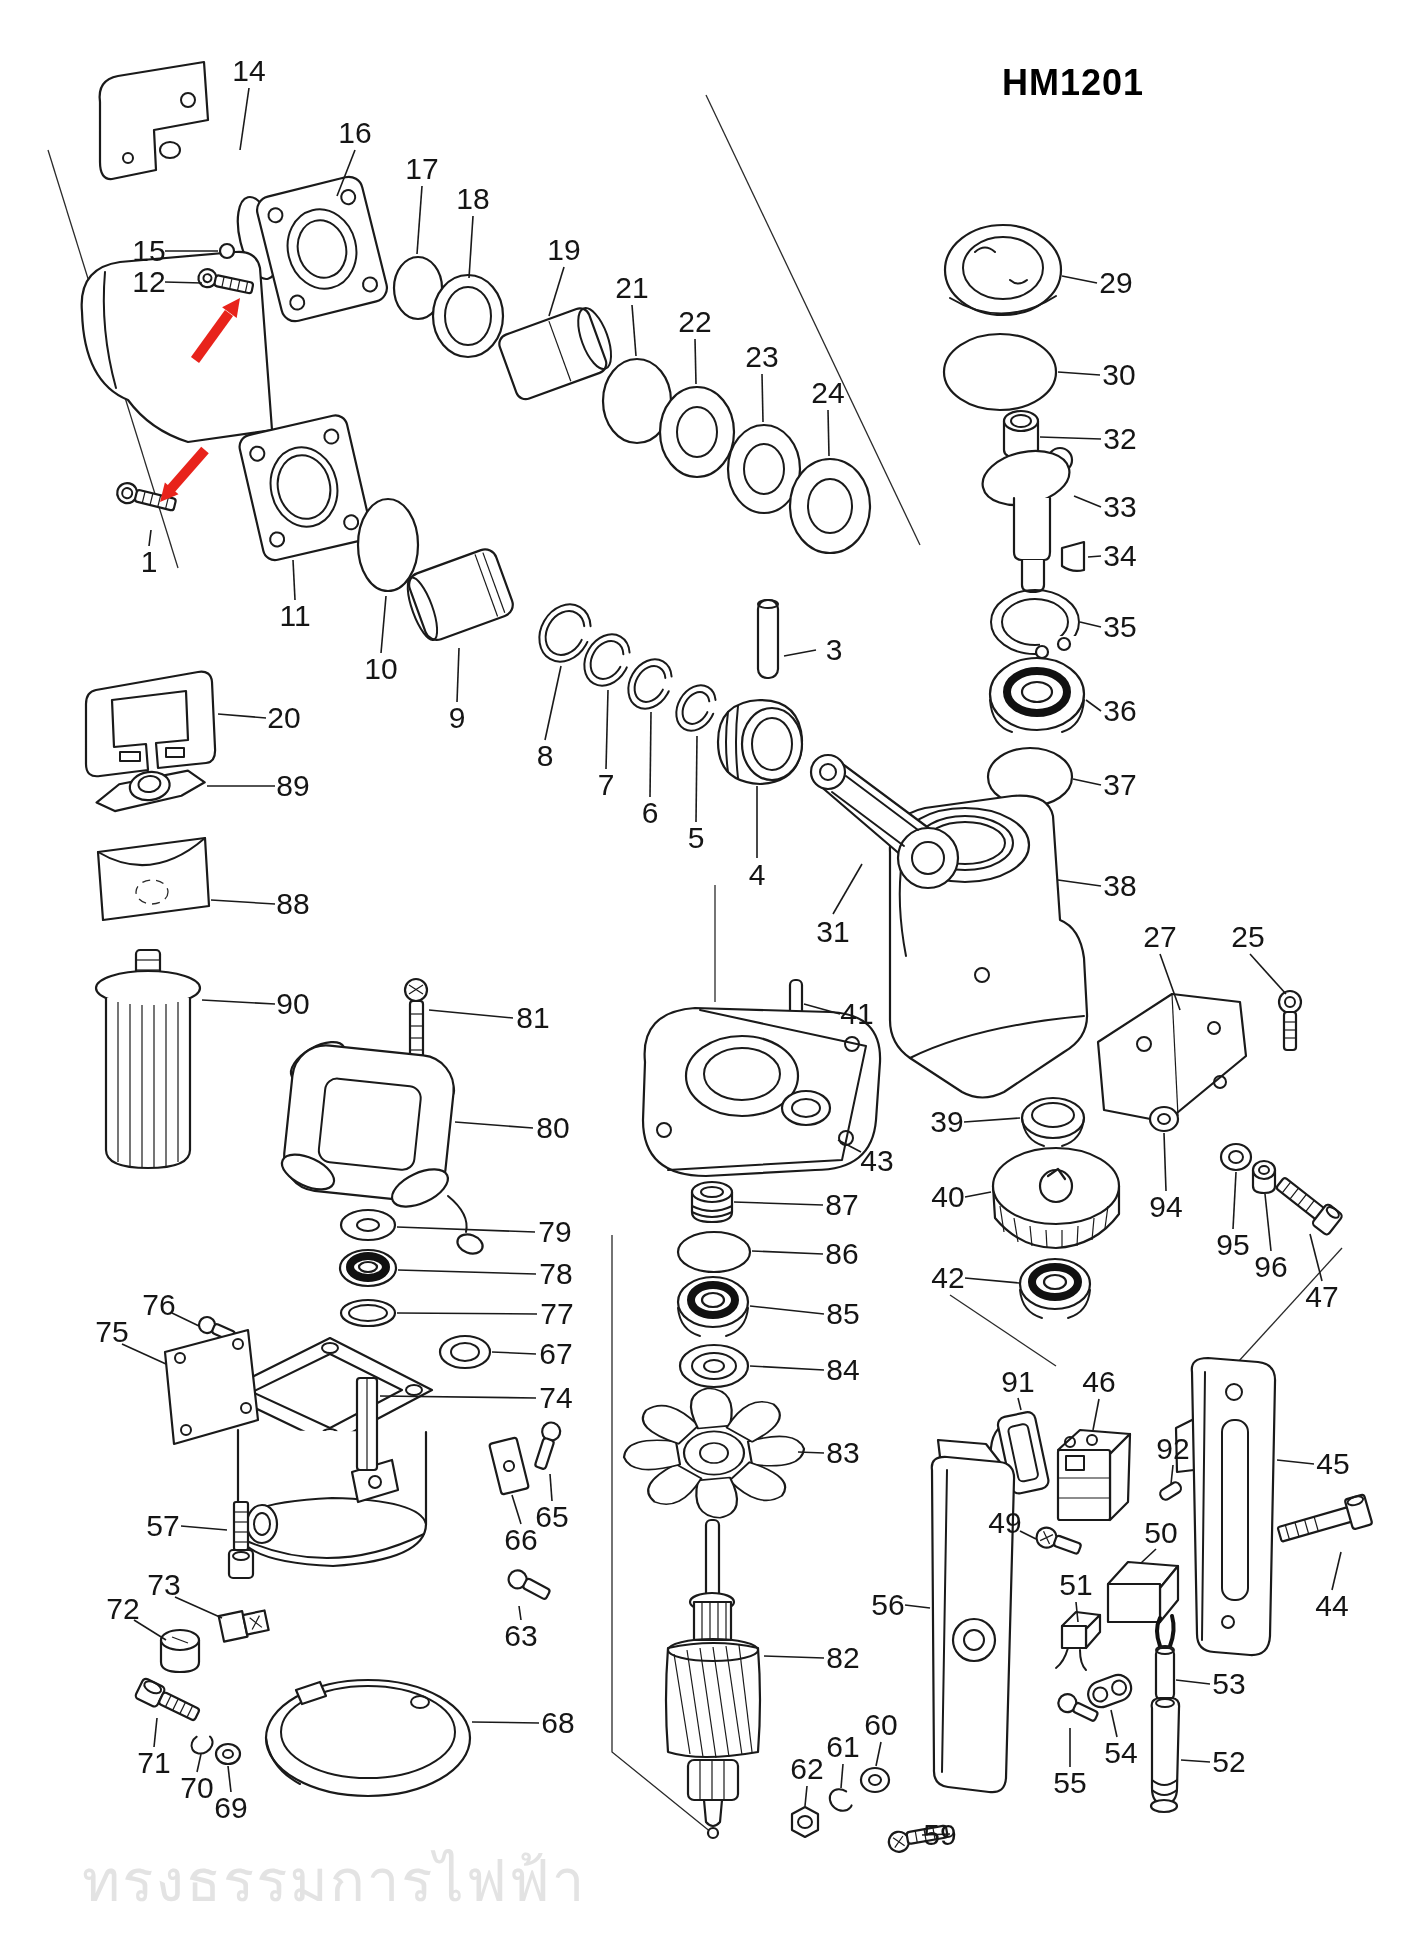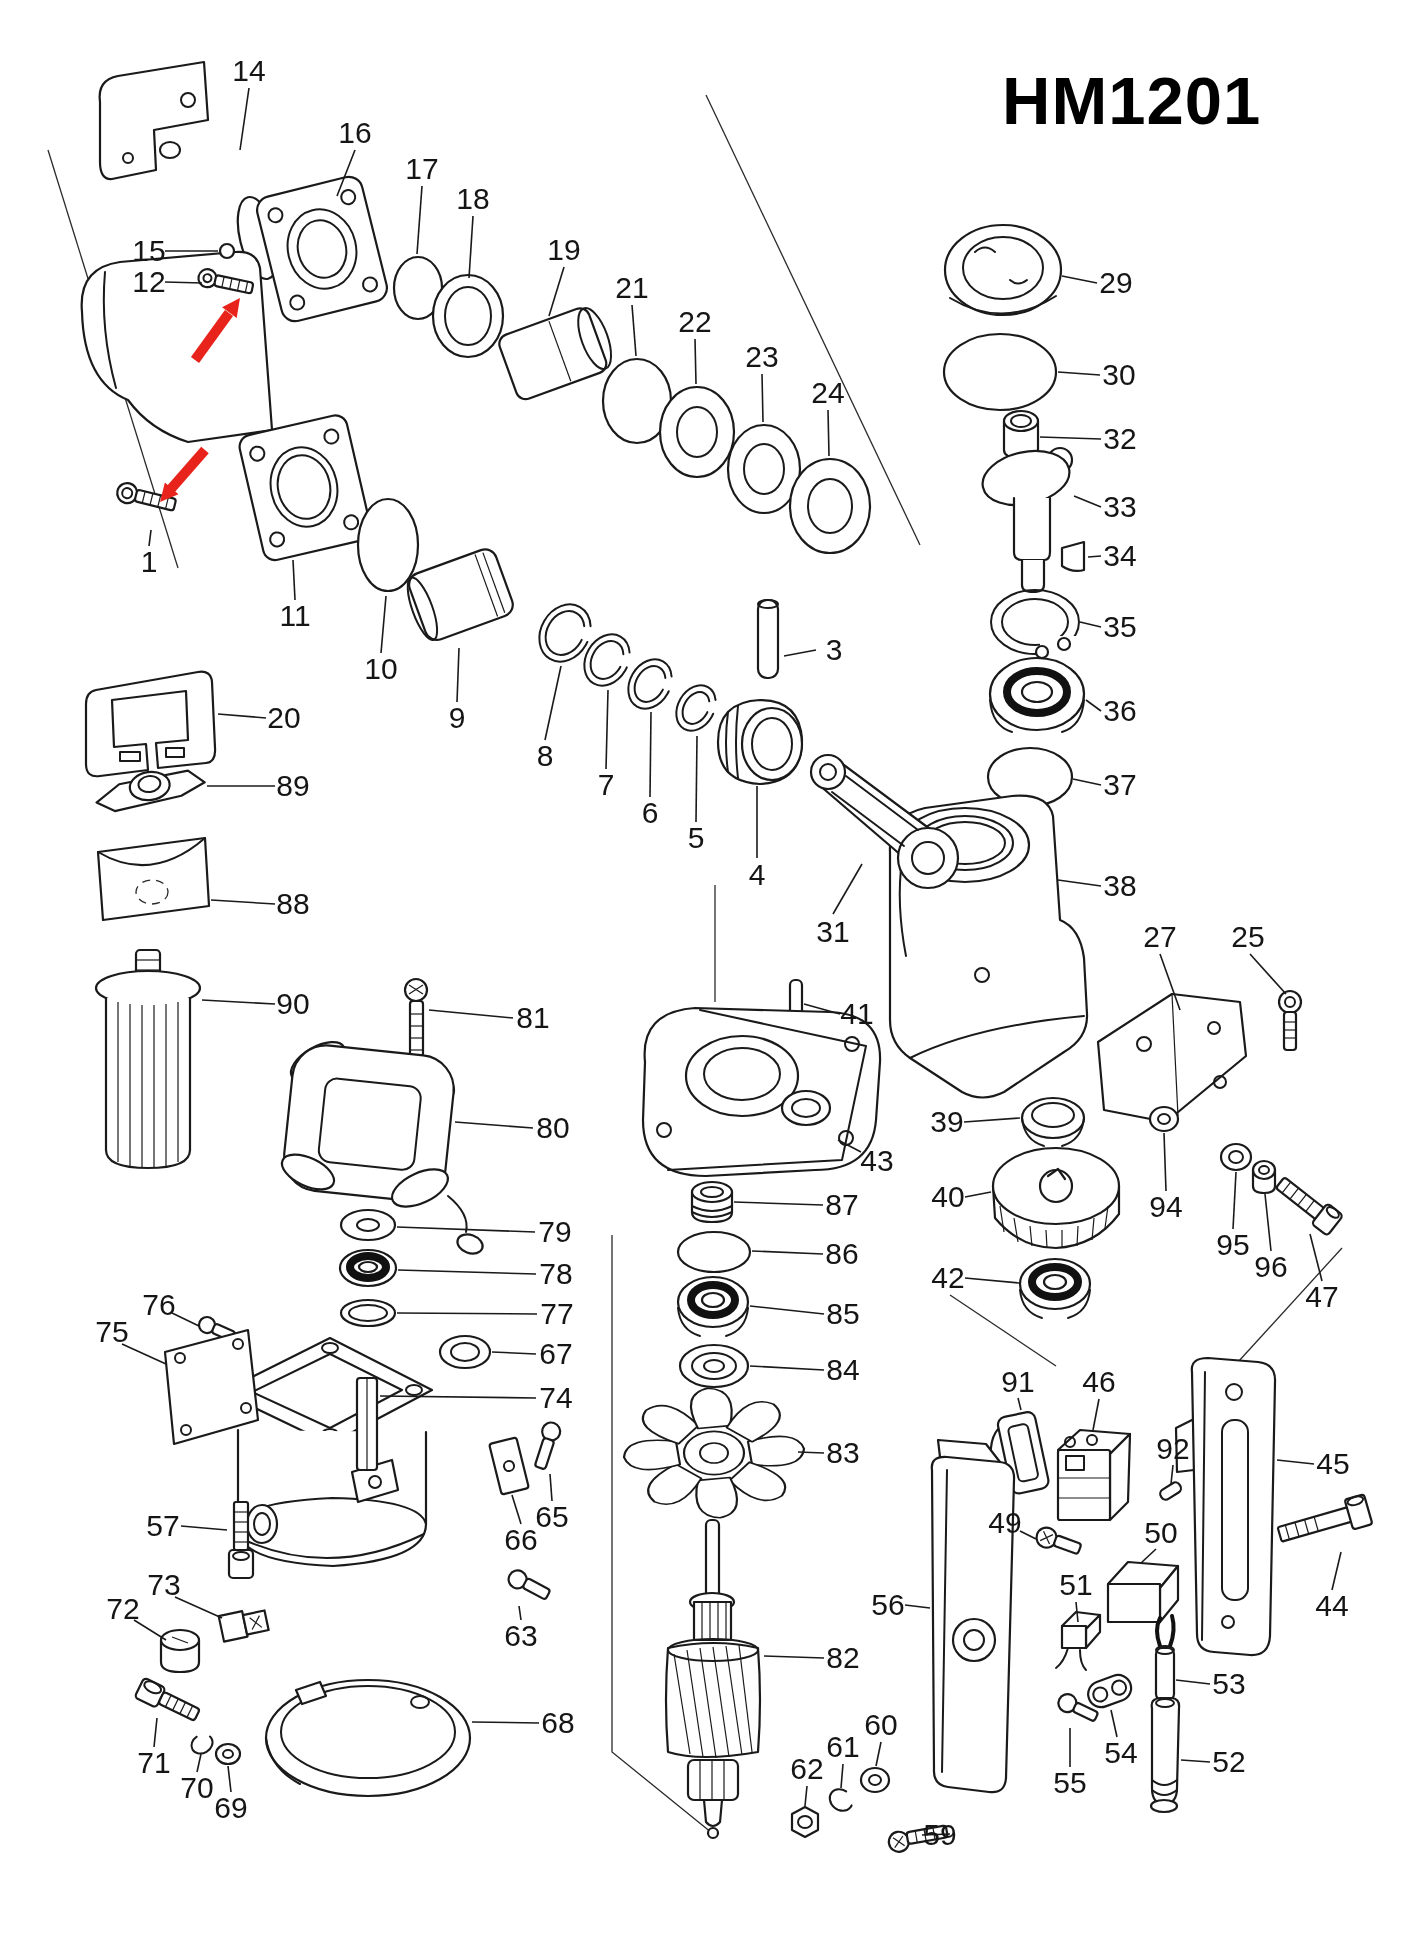--- a/index.html
+++ b/index.html
@@ -8,21 +8,21 @@
   svg{position:absolute;left:0;top:0;}
   .p{fill:#fff;stroke:#1a1a1a;stroke-width:2.2;stroke-linejoin:round;stroke-linecap:round;}
   .n{fill:none;stroke:#1a1a1a;stroke-width:2;stroke-linejoin:round;stroke-linecap:round;}
   .t{fill:none;stroke:#1a1a1a;stroke-width:1.2;}
   .k{fill:none;stroke:#111;stroke-width:8;}
   .c{fill:none;stroke:#2a2a2a;stroke-width:1.3;}
   .d{fill:none;stroke:#2a2a2a;stroke-width:1.3;stroke-dasharray:8 6;}
   .wire{fill:none;stroke:#111;stroke-width:4;stroke-linecap:round;}
   .lead{stroke:#1a1a1a;stroke-width:1.6;}
   .lbl{font-family:"Liberation Sans",sans-serif;font-size:30px;fill:#151515;}
-  .title{position:absolute;left:1002px;top:62px;width:400px;font-size:67px;font-weight:800;
+  .title{position:absolute;left:1002px;top:62px;width:400px;font-size:36px;font-weight:800;
          letter-spacing:1px;color:#000;}
   .watermark{position:absolute;left:82px;top:1834px;font-size:58px;color:#e3e3e3;
              letter-spacing:2px;white-space:nowrap;}
 </style>
 </head>
 <body>
 
 <div class="stage">
 
 <svg id="art" width="1424" height="1937" viewBox="0 0 1424 1937">
@@ -846,14 +846,15 @@
         <line x1="1166" y1="1191" x2="1164" y2="1133" class="lead"></line>
         <text x="1166" y="1217" text-anchor="middle" class="lbl">94</text>
         <line x1="1233" y1="1229" x2="1236" y2="1172" class="lead"></line>
         <text x="1233" y="1255" text-anchor="middle" class="lbl">95</text>
         <line x1="1271" y1="1251" x2="1265" y2="1194" class="lead"></line>
         <text x="1271" y="1277" text-anchor="middle" class="lbl">96</text>
       </g>
 </svg>
 
 <div class="title">HM1201</div>
+<div class="watermark">ทรงธรรมการไฟฟ้า</div>
 
 </div>
 
 </body></html>

